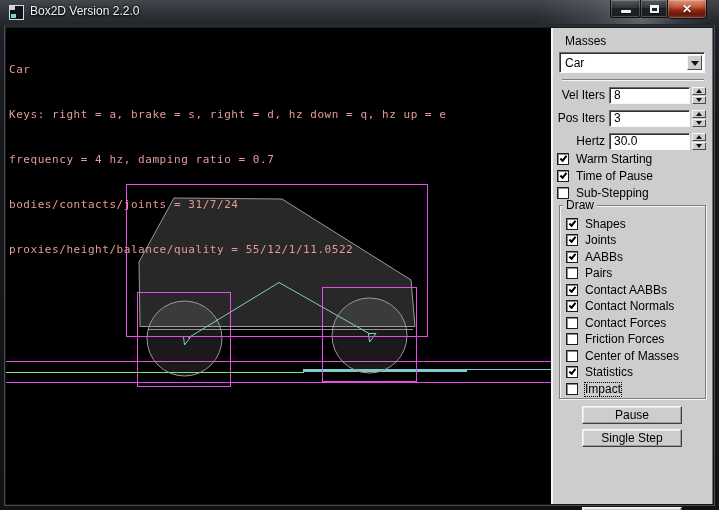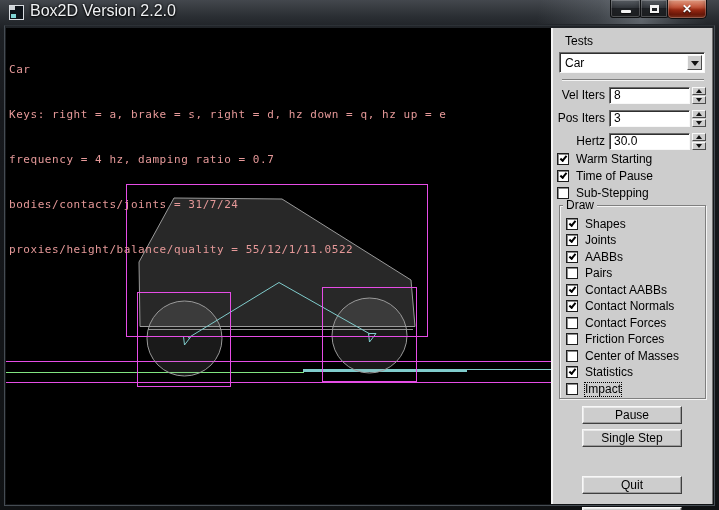--- a/index.html
+++ b/index.html
@@ -13,21 +13,21 @@
     border:1px solid #454c53;border-top-color:#2c3136;pointer-events:none;}
   
   .titlebar{position:absolute;left:0;top:0;width:719px;height:24px;}
   .titlebar::after{content:"";position:absolute;right:0;top:0;width:240px;height:24px;
     background:linear-gradient(100deg,rgba(255,255,255,0) 25%,rgba(170,180,190,.18) 50%,rgba(205,215,225,.34) 68%,rgba(140,150,160,.15) 84%,rgba(255,255,255,0) 95%);}
   .win-icon{position:absolute;left:9px;top:5px;width:15px;height:15px;background:#0e1319;
     border:1px solid #d9dde1;}
   .win-icon::before{content:"";position:absolute;left:0px;top:0px;width:5px;height:4px;background:#cfd4d8;}
   .win-icon::after{content:"";position:absolute;left:1px;top:8px;width:5px;height:4px;background:#7fd4d4;}
   .win-title{position:absolute;left:30px;top:0;height:22px;line-height:22px;
-    color:#f0f2f4;font-size:16px;text-shadow:0 1px 2px #000,0 0 3px #000;white-space:nowrap;}
+    color:#f0f2f4;font-size:12px;text-shadow:0 1px 2px #000,0 0 3px #000;white-space:nowrap;}
   .caption-buttons{position:absolute;top:0;right:12px;display:flex;}
   .cap-btn{position:relative;height:18px;border:1px solid #0d0f11;border-top:none;
     box-shadow:inset 0 0 0 1px rgba(255,255,255,.22), inset 0 -5px 6px rgba(0,0,0,.35);
     background:linear-gradient(180deg,#585d63,#33373c 45%,#202327 50%,#2a2d31);
     margin-left:-1px;}
   .cap-btn.min{width:31px;border-radius:0 0 3px 3px;}
   .cap-btn.max{width:28px;border-radius:0 0 2px 2px;}
   .cap-btn.close{width:40px;height:19px;border-radius:0 0 5px 5px;
     background:linear-gradient(180deg,#e09a80 0%,#c2553a 40%,#a02c14 55%,#8c1f0c 80%,#b4492a 100%);}
   .glyph-min{position:absolute;left:50%;top:10px;width:10px;height:3px;margin-left:-5px;background:#f2f2f2;border-radius:1px;box-shadow:0 1px 1px rgba(0,0,0,.7);}
@@ -134,21 +134,21 @@
     <div class="debug-text">
       <div>Car</div>
       <div>Keys: right = a, brake = s, right = d, hz down = q, hz up = e</div>
       <div>frequency = 4 hz, damping ratio = 0.7</div>
       <div>bodies/contacts/joints = 31/7/24</div>
       <div>proxies/height/balance/quality = 55/12/1/11.0522</div>
     </div>
   </div>
 
   <div class="panel">
-    <div class="panel-label" style="left:12px;top:6px;">Tests</div>
+    <div class="panel-label" style="left:12px;top:6px;">Masses</div>
     <div class="combo">
       <span class="combo-value">Car</span>
       <span class="combo-btn">
           <span class="arrow-down"></span>
         </span>
     </div>
     <div class="separator"></div>
 
     <div class="spin-row" style="top:59px;">
       <span class="spin-label">Vel Iters</span>
@@ -260,15 +260,14 @@
       <span class="cb-label">Statistics</span>
     </div>
     <div class="cb-row" style="left:13px;top:355px;">
       <span class="cb"></span>
       <span class="cb-label focus-dotted">Impact</span>
     </div>
 
     <div class="btn" style="top:378px;">Pause</div>
     <div class="btn" style="top:401px;">Single Step</div>
     <div class="btn" style="top:446px;margin-top:33px;">Restart</div>
-    <div class="btn" style="top:448px;">Quit</div>
   </div>
 </div>
 
 </body></html>

